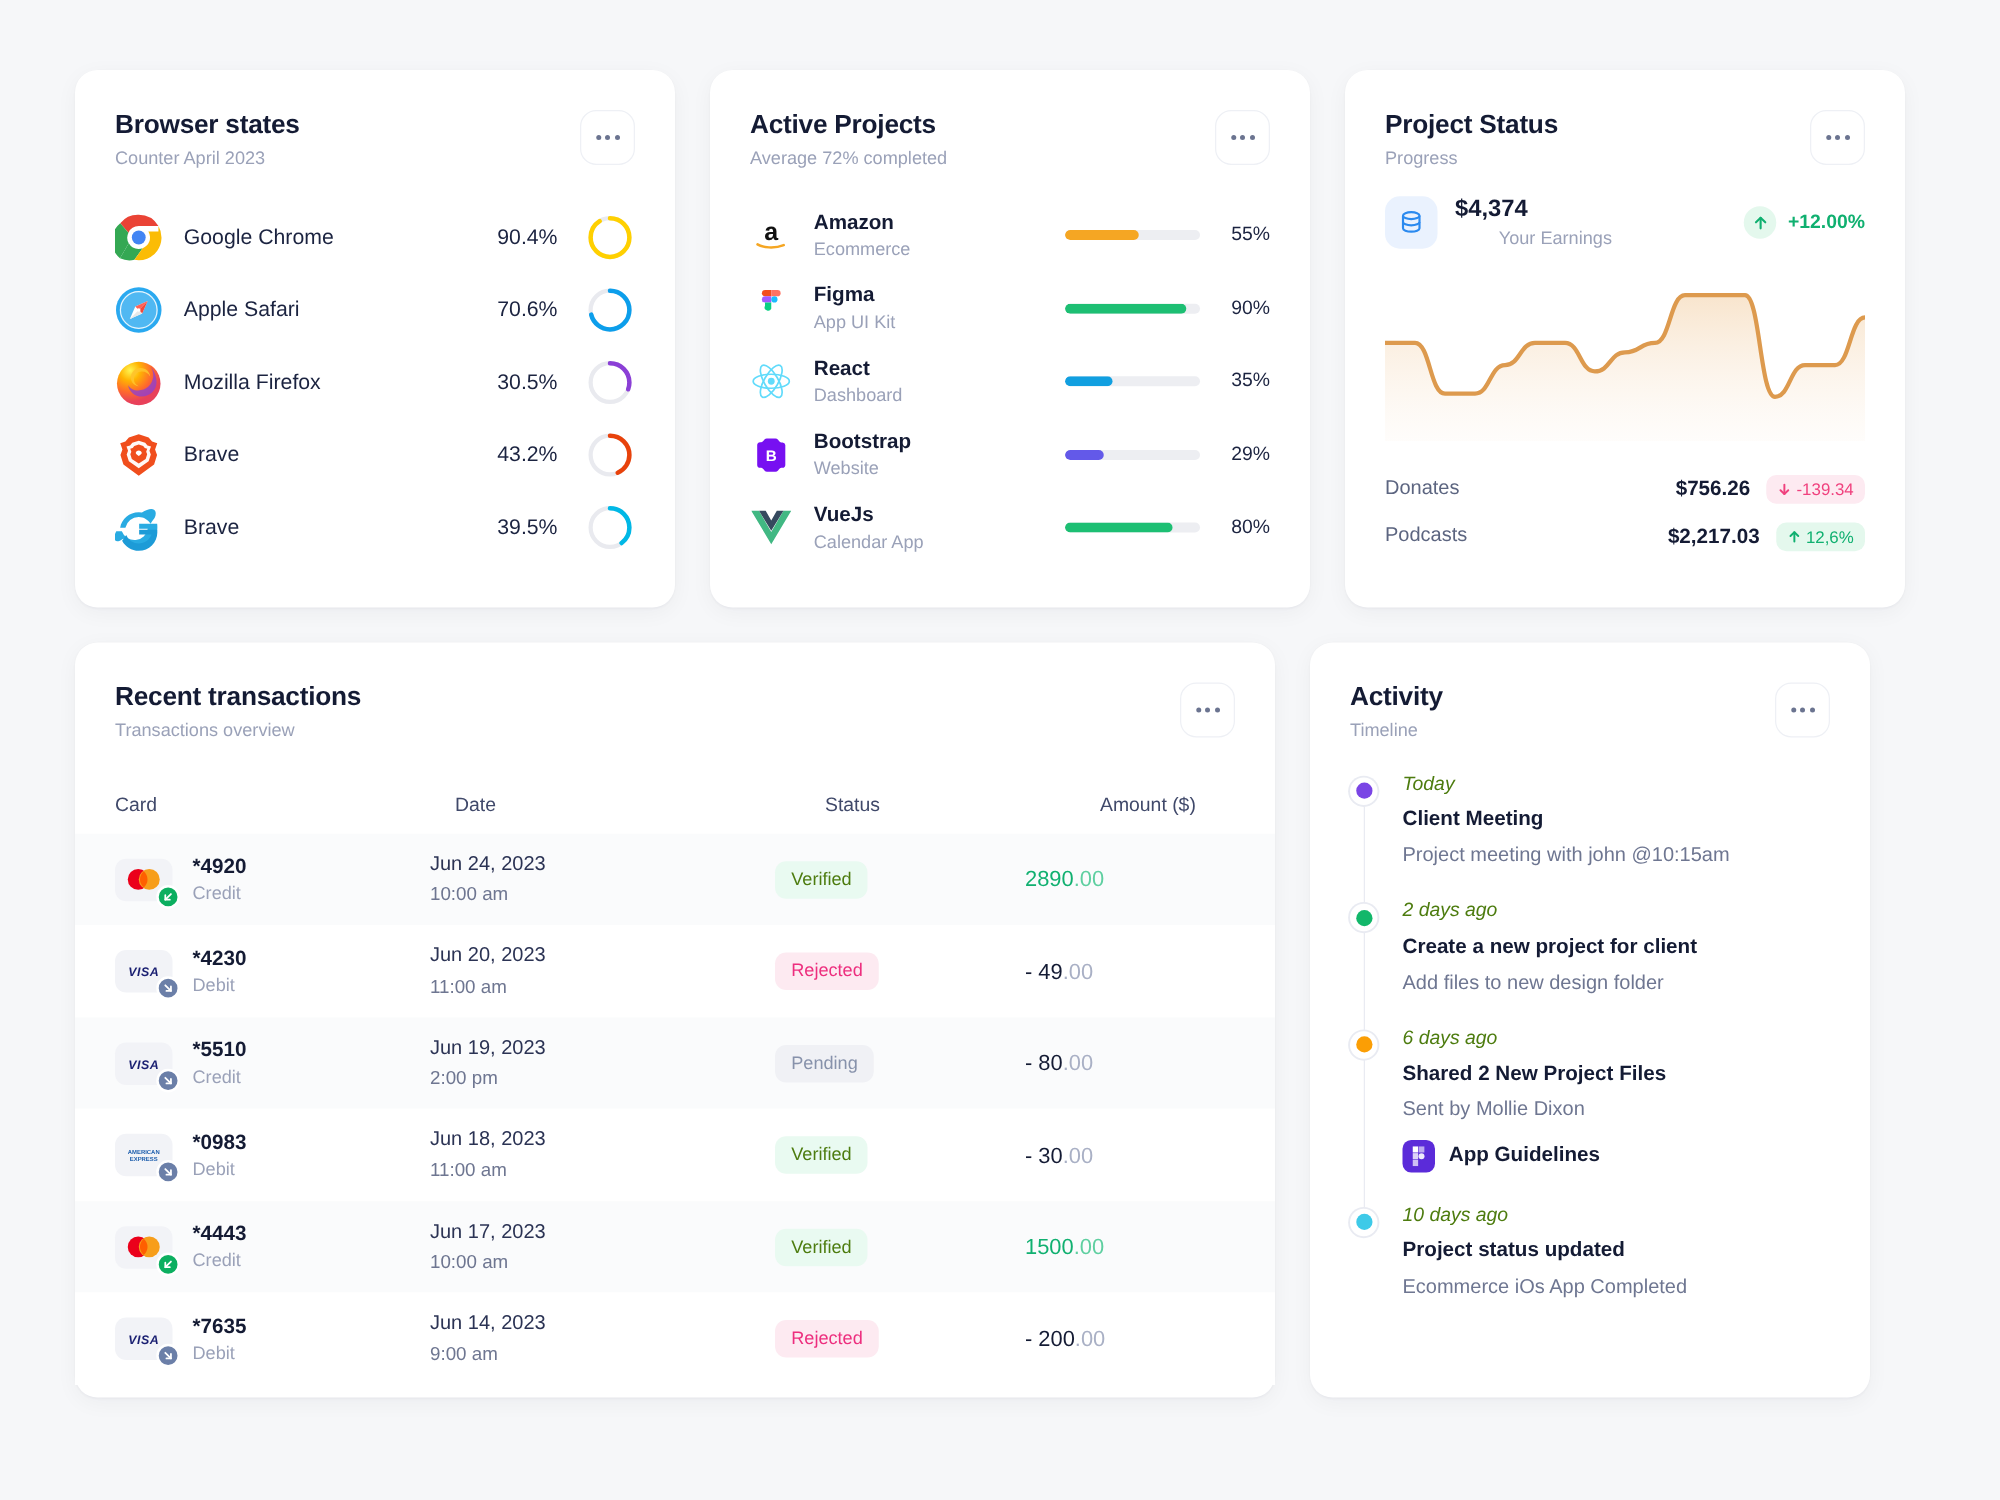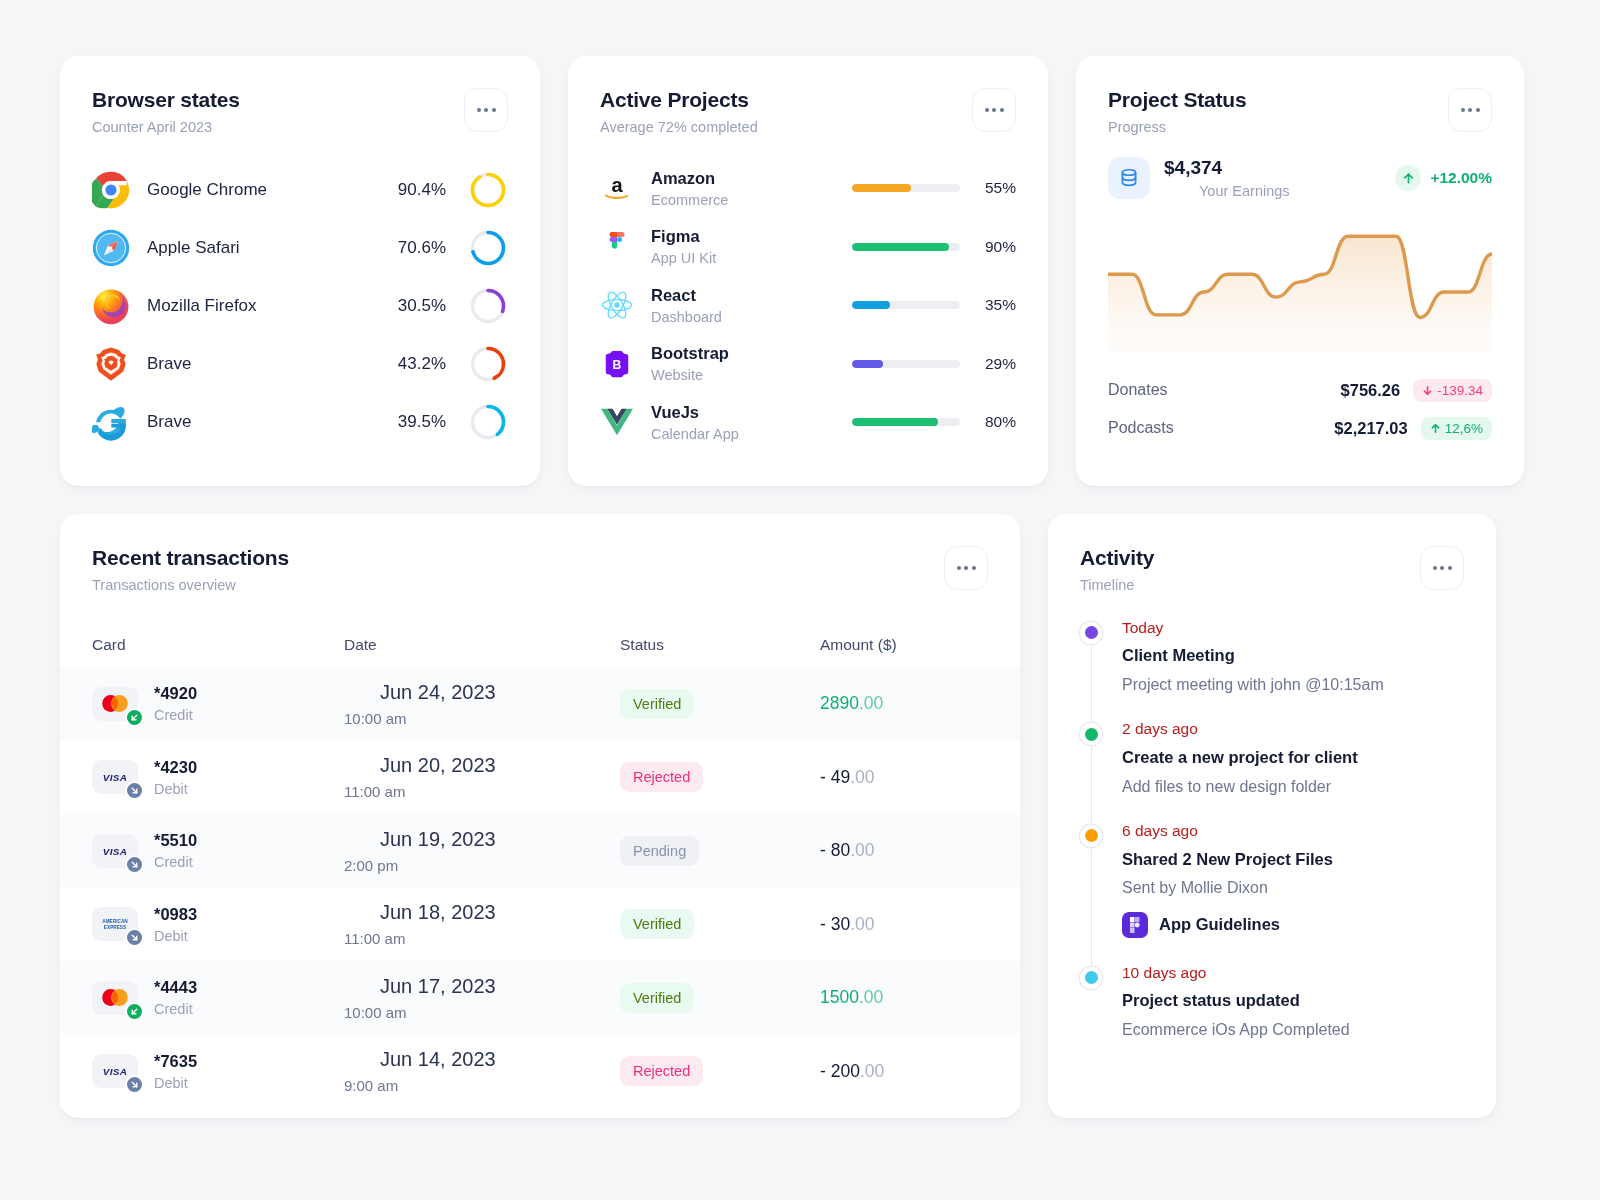--- a/index.html
+++ b/index.html
@@ -67,36 +67,36 @@
   .stat-row { display: flex; align-items: center; height: 38px; }
   .stat-name { font-size: 16px; color: #5c6580; flex: 1; }
   .stat-val { font-size: 16.5px; font-weight: 700; color: #141b34; margin-right: 13px;}
   .pill { border-radius: 8px; padding: 4px 9px; font-size: 13.5px; font-weight: 500; display:flex; align-items:center; gap:4px;}
   .pill.down { background: #fdeaf1; color: #f0417e; }
   .pill.up { background: #e4f8ed; color: #10b070; }
 
   
   .tx-card { width: 960px; }
   .tx-table { padding: 30px 0 10px 0; }
-  .tx-head { display: flex; padding: 0 32px; height: 44px; align-items: center; }
+  .tx-head { display: flex; padding: 0 32px; height: 44px; align-items: center; gap: 20px; }
   .tx-head span { font-size: 15.5px; color: #40496a; font-weight: 400;}
   .c-card { width: 252px; }
   .c-date { width: 276px; }
   .c-status { width: 200px; }
   .c-amt { flex: 1; }
   .tx-row { display: flex; padding: 0 32px; height: 73.5px; align-items: center; }
   .tx-row.tint { background: #fafbfc; }
   .tx-row.white { background: #ffffff; }
   .cardcell { display: flex; align-items: center; width: 252px;}
   .card-ico { width: 46px; height: 34px; border-radius: 9px; background: #f2f3f7; display:flex; align-items:center; justify-content:center; margin-right: 16px; position: relative; flex:none;}
   .badge-corner { position: absolute; right: -6px; bottom: -6px; width: 19px; height: 19px; border-radius: 50%; display:flex;align-items:center;justify-content:center; border: 2px solid #fff;}
   .cc-num { font-size: 16.5px; font-weight: 600; color: #141b34; line-height: 1.15;}
   .cc-type { font-size: 14.5px; color: #9aa1b8; margin-top: 4px;}
   .datecell { width: 276px; }
-  .d-main { font-size: 20px; color: #2b3354; line-height:1.15;margin-left:36px;}
+  .d-main { font-size: 16px; color: #2b3354; line-height:1.15;}
   .d-sub { font-size: 15px; color: #6e7691; margin-top: 6px;}
   .statuscell { width: 200px; }
   .st-badge { display: inline-block; padding: 7px 13px; border-radius: 9px; font-size: 14.5px; font-weight: 500;}
   .st-verified { background: #e9faf1; color: #4d7c0f;}
   .st-rejected { background: #fdeaf1; color: #ed2e7e;}
   .st-pending { background: #f0f1f5; color: #8792ab;}
   .amtcell { flex: 1; font-size: 17.5px; font-weight: 500; }
   .amt-int { color: #141b34; }
   .amt-int.pos { color: #10b070; }
   .amt-cents { color: #a9b0c5; }
@@ -104,21 +104,21 @@
 
   
   .act-card { width: 448px; }
   .timeline { padding: 26px 32px 30px 32px; position: relative; }
   .tl-item { position: relative; padding-left: 42px; padding-bottom: 26px; }
   .tl-item:last-child { padding-bottom: 4px; }
   .tl-dot { position: absolute; left: 0; top: 3px; width: 22px; height: 22px; border-radius: 50%; background: #fff; box-shadow: 0 0 0 1.5px #e9ebf2; display:flex;align-items:center;justify-content:center;}
   .tl-dot i { width: 13px; height: 13px; border-radius: 50%; display:block;}
   .tl-line { position: absolute; left: 10.5px; top: 25px; bottom: -4px; width: 1.6px; background: #e9ebf2; }
   .tl-item:last-child .tl-line { display: none; }
-  .tl-time { font-size: 15.5px; color: #b91c1c; line-height:1.2;}
+  .tl-time { font-size: 15.5px; color: #4d7c0f; line-height:1.2;font-style:italic;}
   .tl-title { font-size: 16.5px; font-weight: 700; color: #141b34; margin-top: 9px; line-height:1.2;}
   .tl-desc { font-size: 16px; color: #6e7691; margin-top: 9px; line-height:1.2;}
   .tl-person { display: flex; align-items: center; margin-top: 16px; margin-left: 38px;}
   .avatar { width: 44px; height: 44px; border-radius: 50%; margin-right: 15px; flex:none; overflow:hidden; background:#cfd4dd;}
   .pr-name { font-size: 16.5px; font-weight: 700; color: #141b34; line-height:1.2;}
   .pr-role { font-size: 15.5px; color: #6e7691; margin-top: 7px; line-height:1.2;}
   .tl-file { display: flex; align-items: center; margin-top: 14px; gap: 11px;}
   .file-ico { width: 26px; height: 26px; border-radius: 7px; background: #5b2bd9; display:flex;align-items:center;justify-content:center; flex:none;}
   .file-name { font-size: 16.5px; font-weight: 600; color: #141b34;}
 </style>

